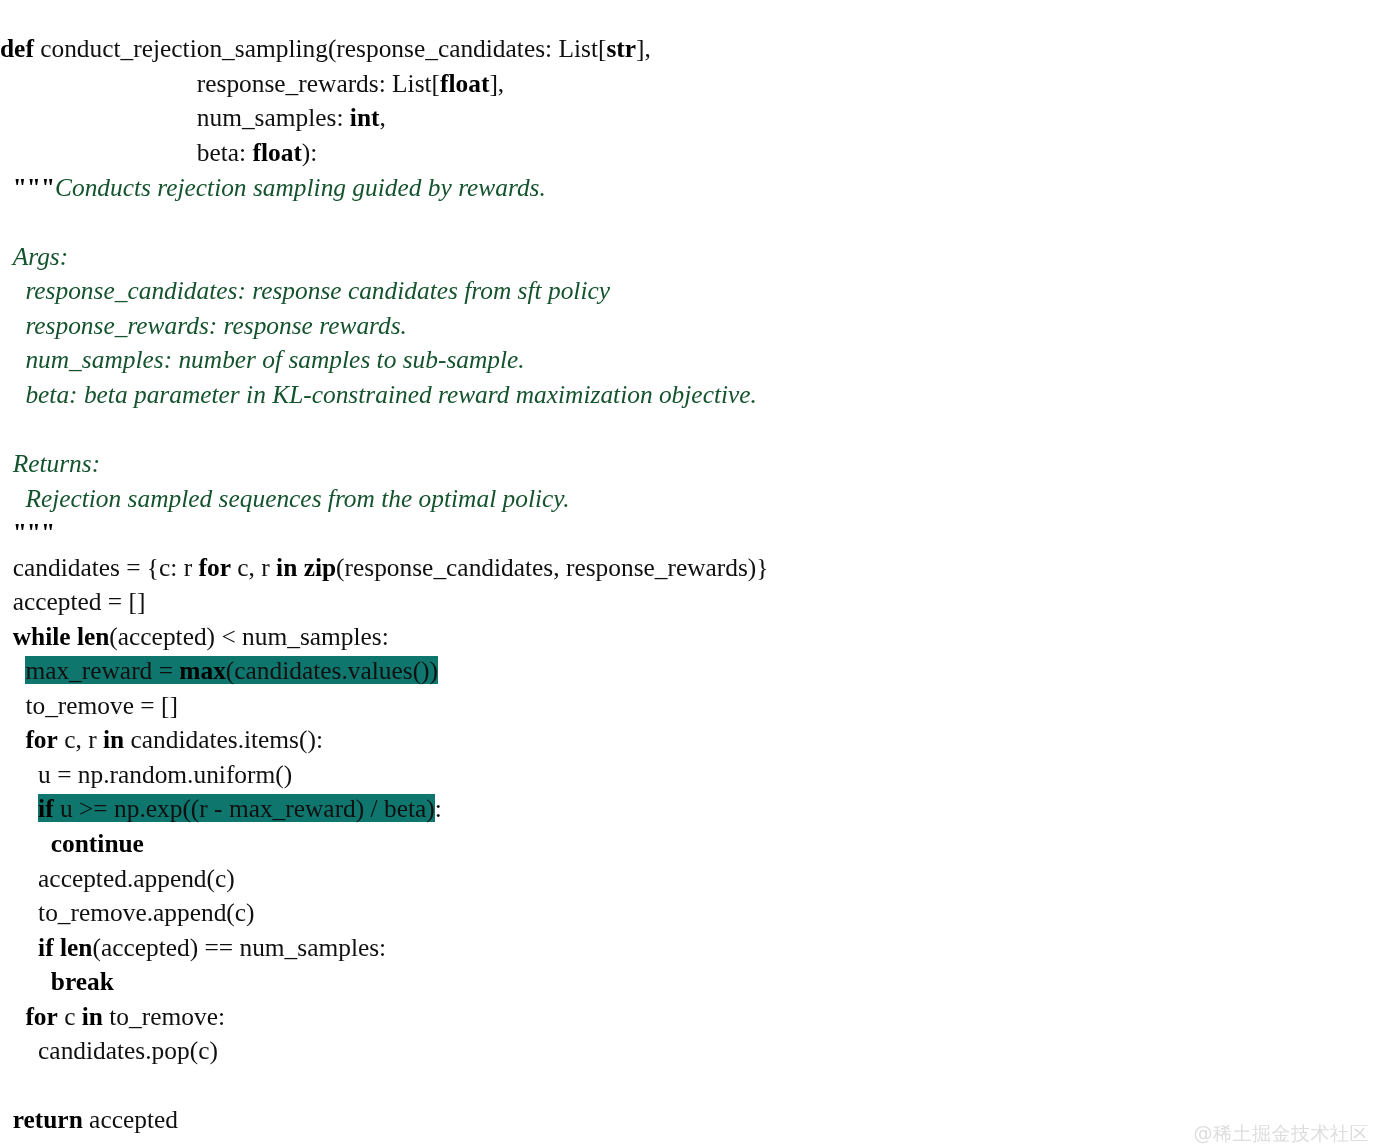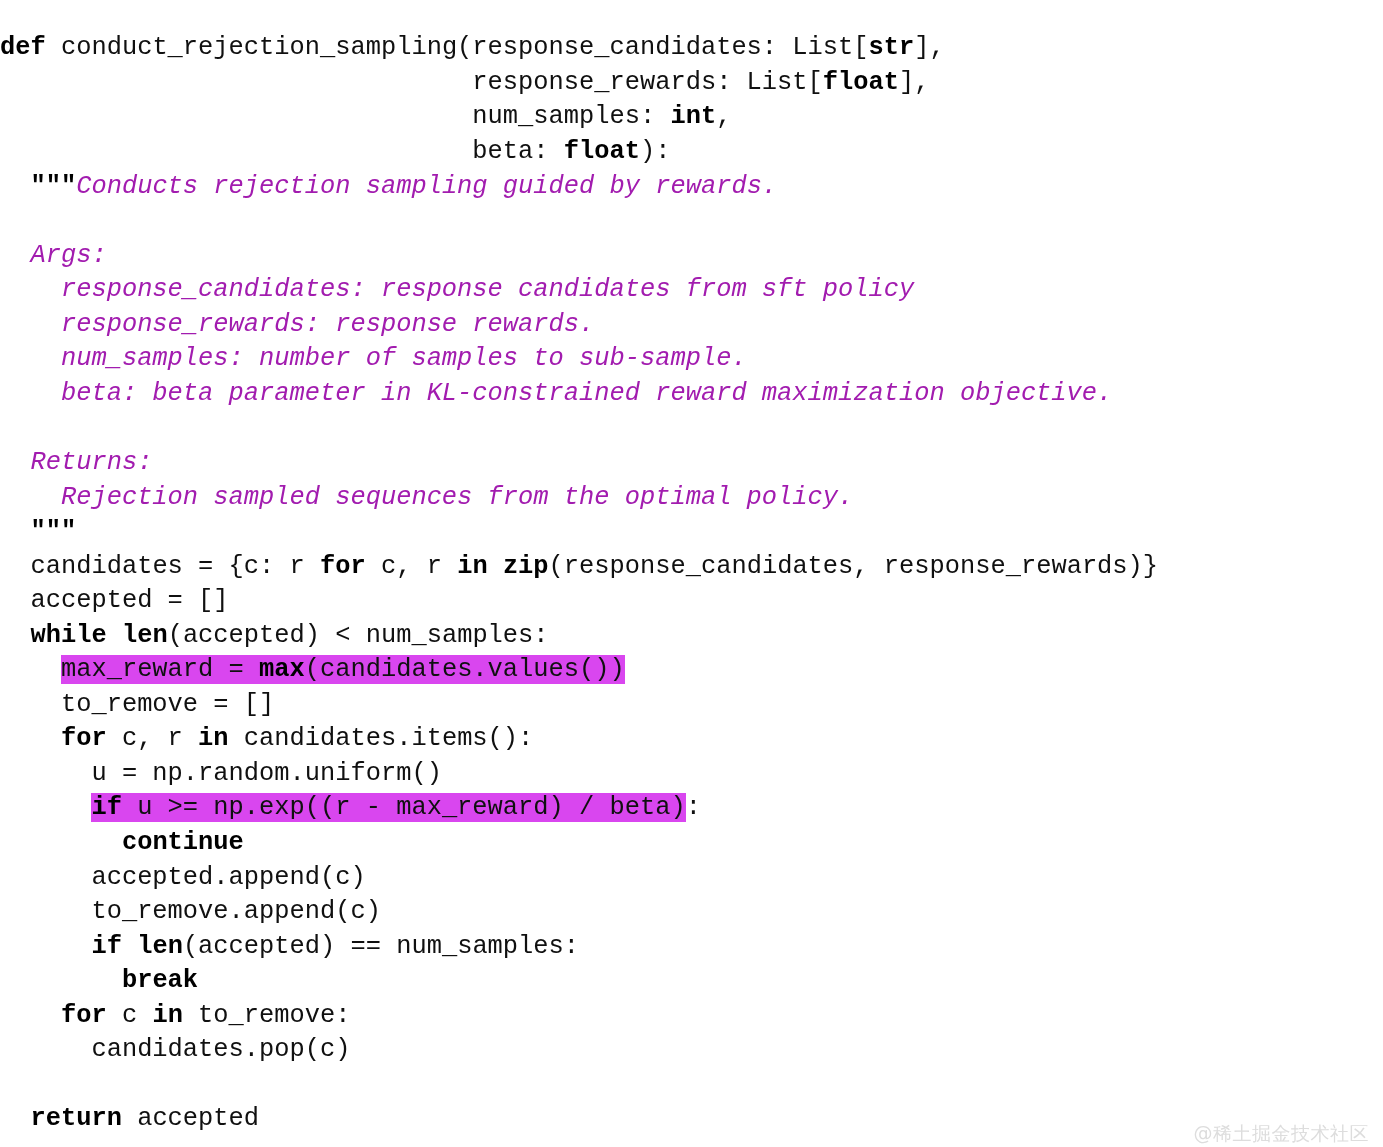--- a/index.html
+++ b/index.html
@@ -22,52 +22,52 @@
     background: #ffffff;
     box-sizing: border-box;
     padding: 0;
   }
 
   #code-block {
     position: absolute;
     left: 0px;
     top: 6px;
     width: 1378px;
-    font-family: Liberation Mono, monospace;
+    font-family: Liberation Serif, serif;
     font-size: 25.4px;
     line-height: 34.55px;
     color: #101010;
     white-space: pre;
     letter-spacing: 0px;
   }
 
   .code-line {
     white-space: pre;
     height: 34.55px;
     overflow: visible;
   }
 
   .kw {
     font-weight: bold;
     color: #000000;
   }
 
   .doc {
     font-style: italic;
-    color: #a21caf;
+    color: #14532d;
   }
 
   .docq {
     font-style: normal;
     font-weight: bold;
     color: #000000;
   }
 
   .hl {
-    background: #d946ef;
+    background: #0f766e;
     box-decoration-break: clone;
     -webkit-box-decoration-break: clone;
   }
 
   #watermark {
     position: absolute;
     right: 14px;
     bottom: 0;
     font-family: "DejaVu Sans", "Liberation Sans", sans-serif;
     font-size: 19px;

